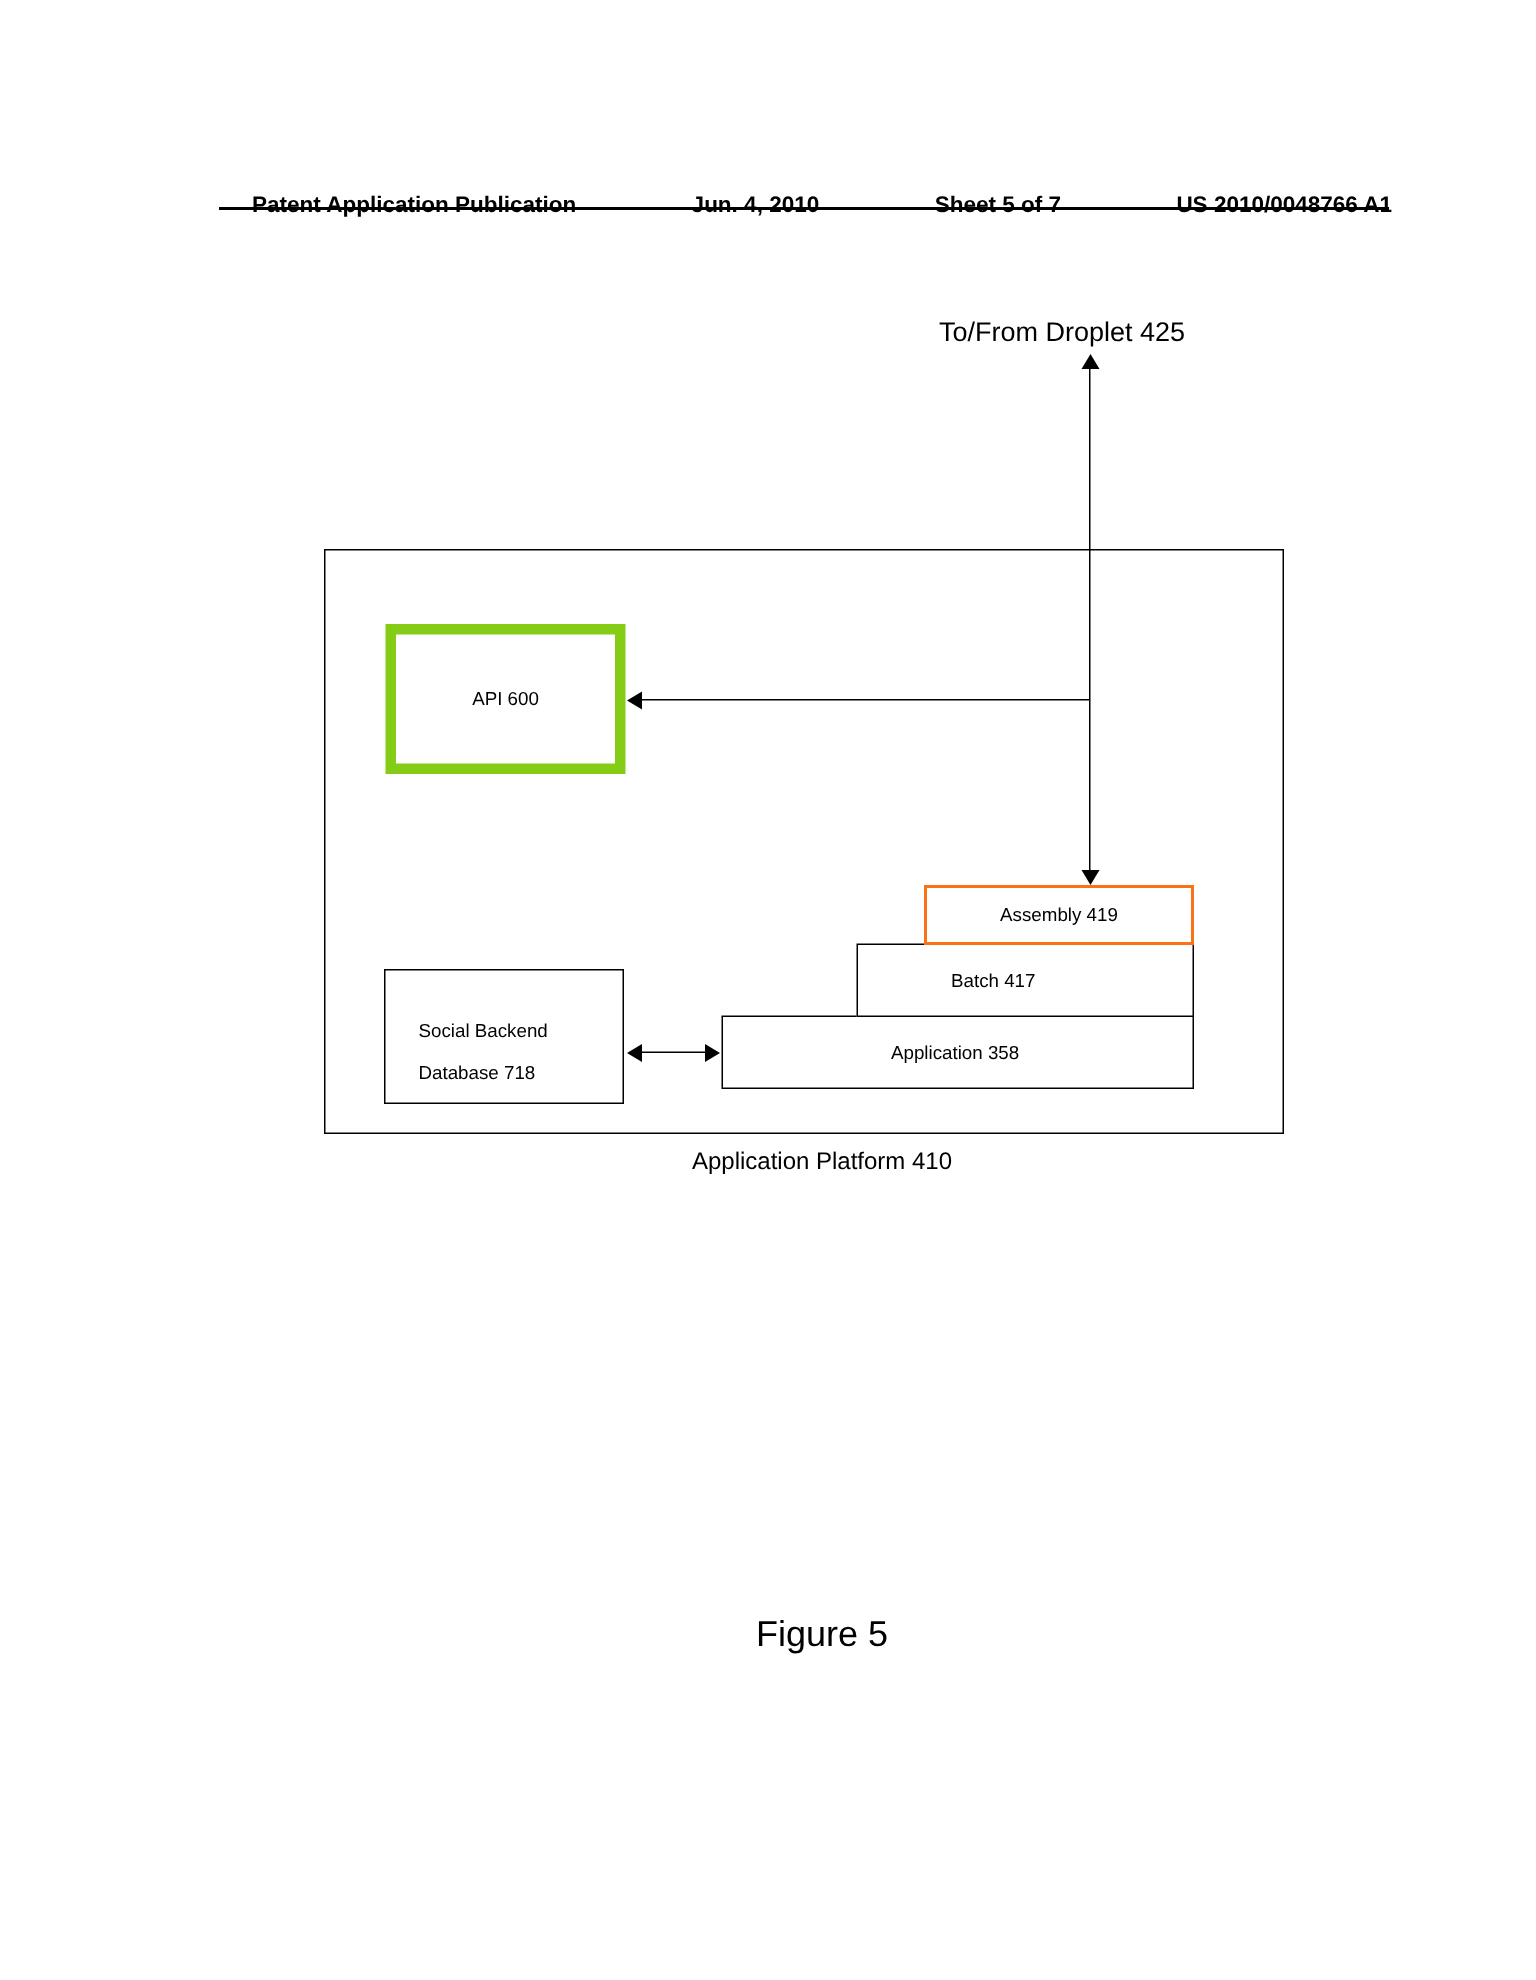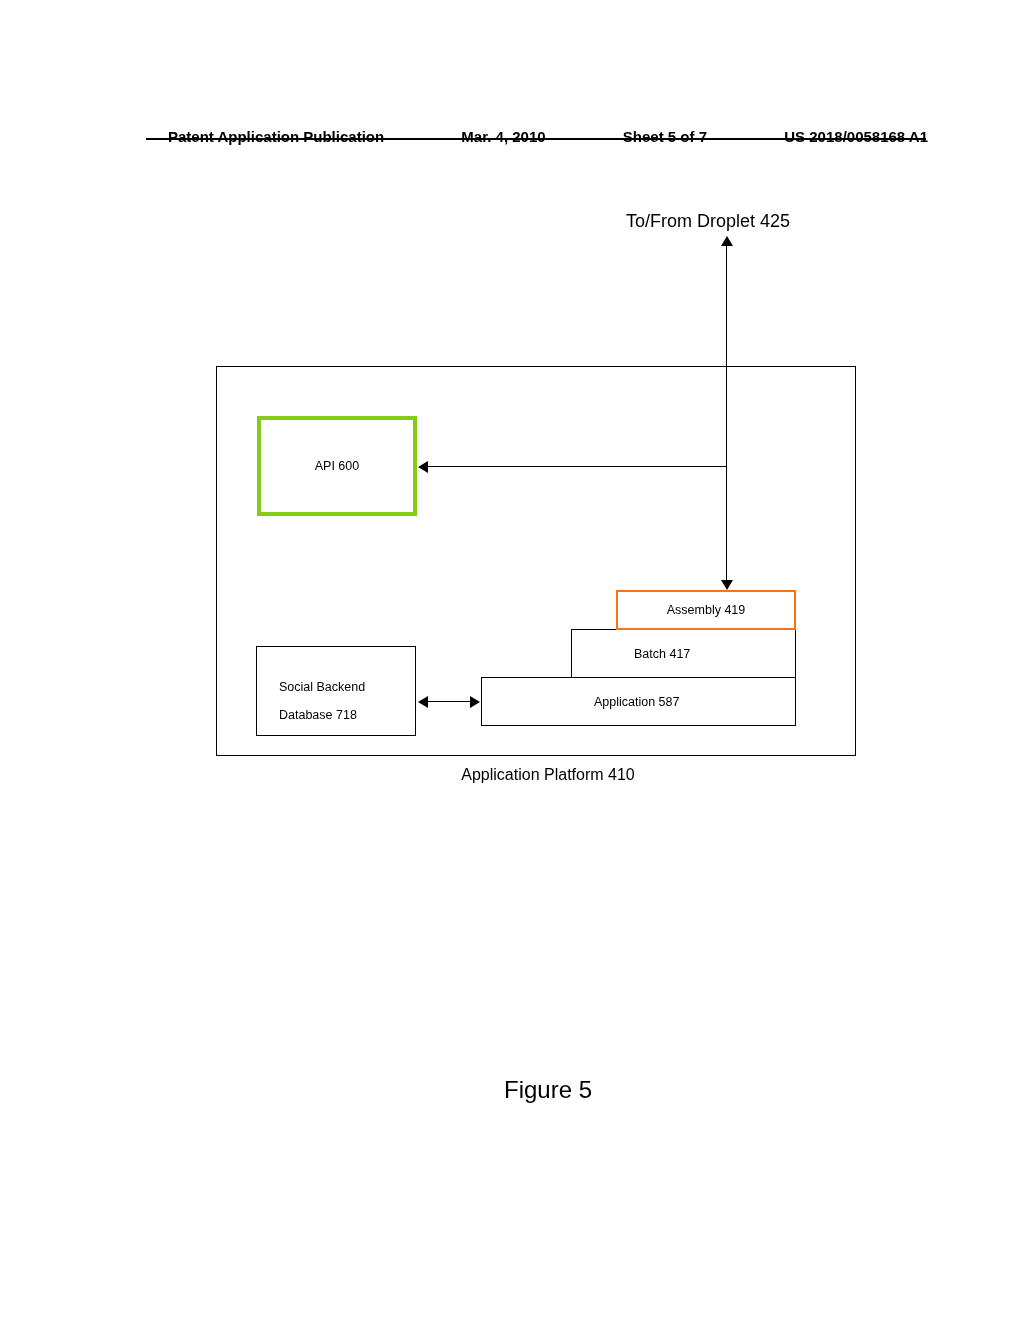--- a/index.html
+++ b/index.html
@@ -101,21 +101,21 @@
       text-align: center;
       font-size: 16px;
     }
     
     .api-box {
       position: absolute;
       left: 221px;
       top: 380px;
       width: 160px;
       height: 100px;
-      border: 4px solid #84cc16;
+      border: 7px solid #84cc16;
       display: flex;
       align-items: center;
       justify-content: center;
       font-size: 12.5px;
     }
     
     .arrow-api {
       position: absolute;
       left: 392px;
       top: 430px;
@@ -219,23 +219,23 @@
       border-top: 6px solid transparent;
       border-bottom: 6px solid transparent;
       border-left: 10px solid #000;
     }
   </style>
 </head>
 <body>
 
 <div class="header">
   <span>Patent Application Publication</span>
-  <span>Mar. 4, 2010</span>
+  <span>Jun. 4, 2010</span>
   <span>Sheet 5 of 7</span>
-  <span>US 2018/0058168 A1</span>
+  <span>US 2010/0048766 A1</span>
 </div>
 <div class="header-line"></div>
 
 <div class="droplet-label">To/From Droplet 425</div>
 
 <div class="arrow-vert-top"></div>
 <div class="arrow-vert-bottom"></div>
 <div class="arrowhead-up"></div>
 <div class="arrowhead-down"></div>
 
@@ -255,21 +255,21 @@
 
 <div class="assembly-box">
   <span>Assembly  419</span>
 </div>
 
 <div class="batch-box">
   <span>Batch  417</span>
 </div>
 
 <div class="app-box">
-  <span>Application  587</span>
+  <span>Application  358</span>
 </div>
 
 <div class="arrow-db"></div>
 <div class="arrowhead-db-left"></div>
 <div class="arrowhead-db-right"></div>
 
 <div class="platform-label">Application Platform  410</div>
 
 <div class="figure-label">Figure 5</div>
 

